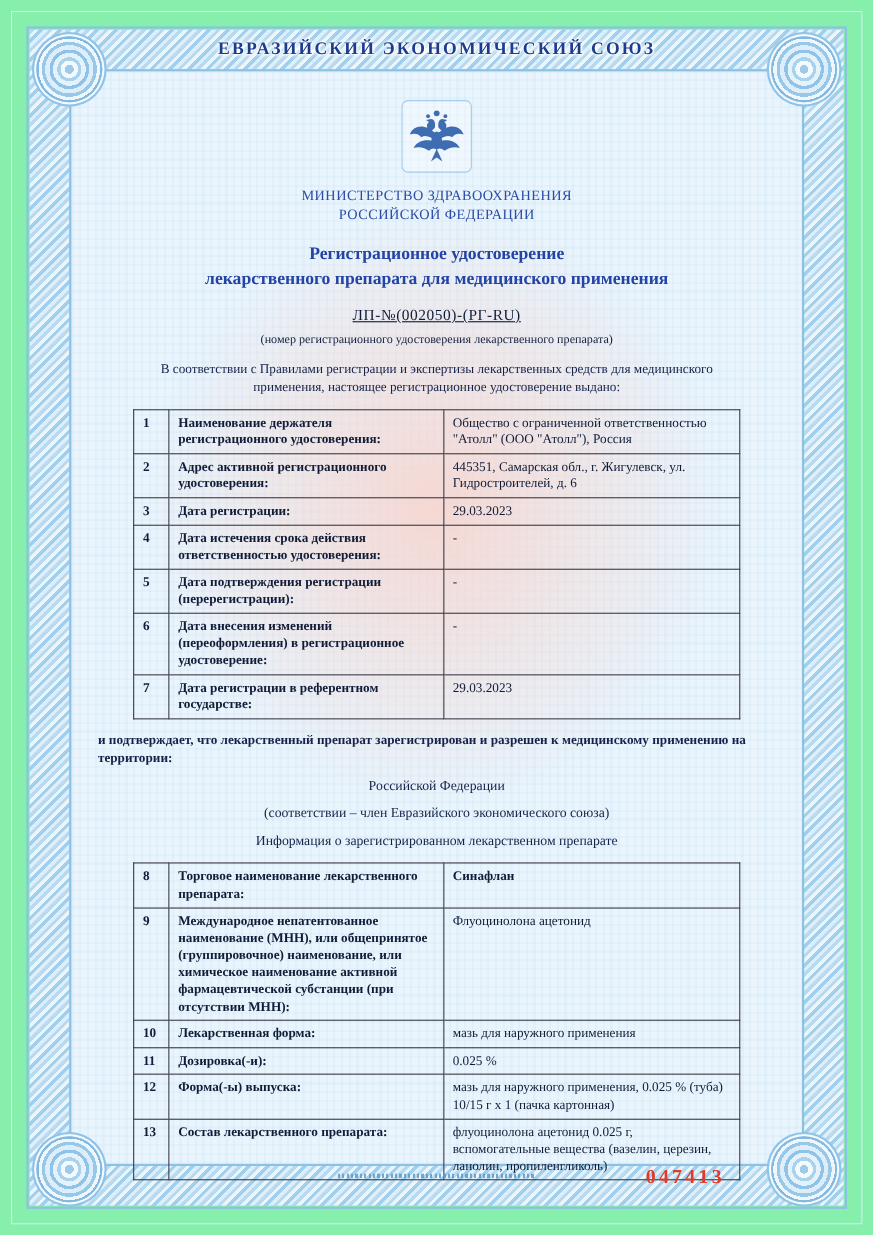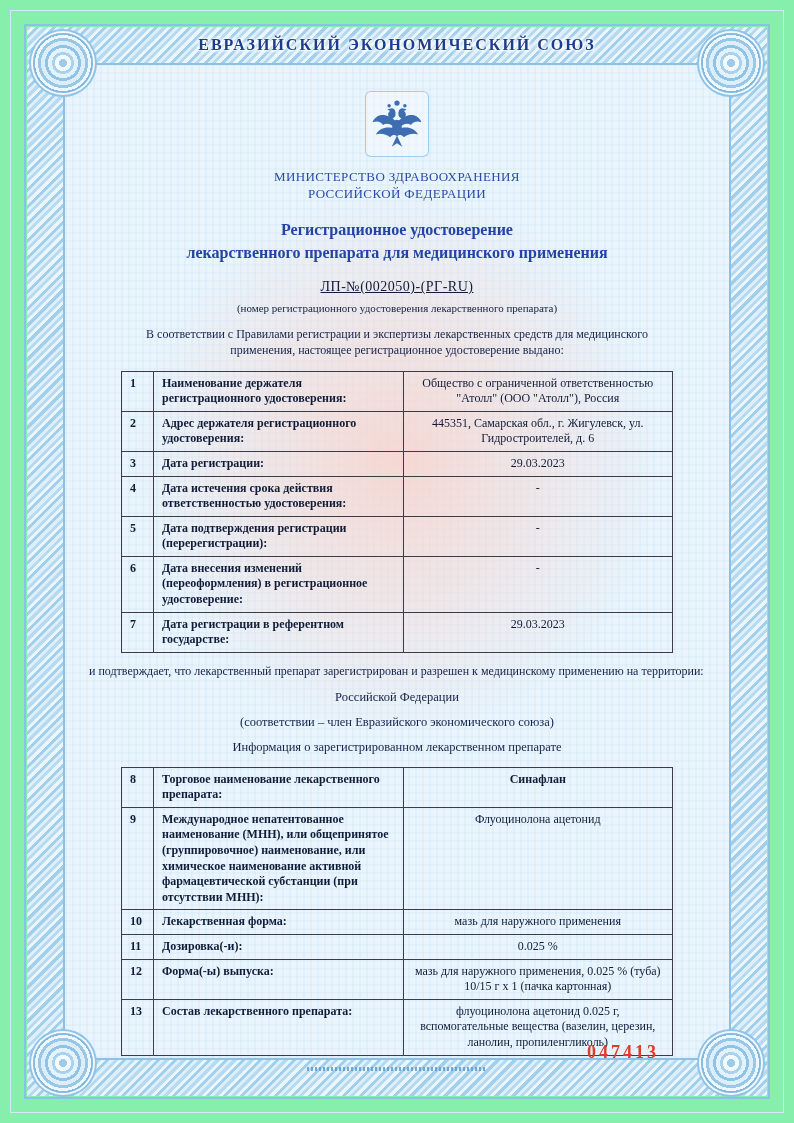--- a/index.html
+++ b/index.html
@@ -62,22 +62,22 @@
   .reg-number { margin-top:15px; font-size:14px; font-weight:normal; text-decoration:underline; color:#101c38; letter-spacing:0.5px; }
   .reg-caption { margin-top:7px; font-size:11px; color:#14213f; }
   .intro { margin-top:12px; font-size:12px; line-height:1.35; padding:0 26px; }
   table.doc-table {
     margin:12px auto 0; width:552px; border-collapse:collapse;
     font-size:12px; text-align:left; color:#101c38;
   }
   table.doc-table td { border:1px solid #3c3c48; padding:4px 8px; vertical-align:top; line-height:1.3; }
   td.cell-num   { width:32px; text-align:left; font-weight:bold; }
   td.cell-label { width:250px; font-weight:bold; }
-  td.cell-value { width:270px; text-align:center;margin-top:35px; }
-  .confirm { margin-top:10px; font-size:12px; line-height:1.4; text-align:left; padding:0 2px; }
+  td.cell-value { width:270px; text-align:left;margin-top:35px; }
+  .confirm { margin-top:10px; font-size:12px; line-height:1.4; text-align:left; padding:0 2px;font-weight:bold; }
   .centered-line { margin-top:10px; font-size:12.5px; }
   .serial {
     position:relative; z-index:2; margin-top:-14px; padding-right:48px; text-align:right;
     font-family:Liberation Serif, serif; font-weight:bold;
     font-size:18px; letter-spacing:3px; color:#e03a28;
   }
 </style>
 </head>
 <body>
 
@@ -134,21 +134,21 @@
       <tbody>
 
           <tr>
             <td class="cell-num">1</td>
             <td class="cell-label">Наименование держателя регистрационного удостоверения:</td>
             <td class="cell-value">Общество с ограниченной ответственностью "Атолл" (ООО "Атолл"), Россия</td>
           </tr>
 
           <tr>
             <td class="cell-num">2</td>
-            <td class="cell-label">Адрес держателя регистрационного удостоверения:</td>
+            <td class="cell-label">Адрес активной регистрационного удостоверения:</td>
             <td class="cell-value">445351, Самарская обл., г. Жигулевск, ул. Гидростроителей, д. 6</td>
           </tr>
 
           <tr>
             <td class="cell-num">3</td>
             <td class="cell-label">Дата регистрации:</td>
             <td class="cell-value">29.03.2023</td>
           </tr>
 
           <tr>

